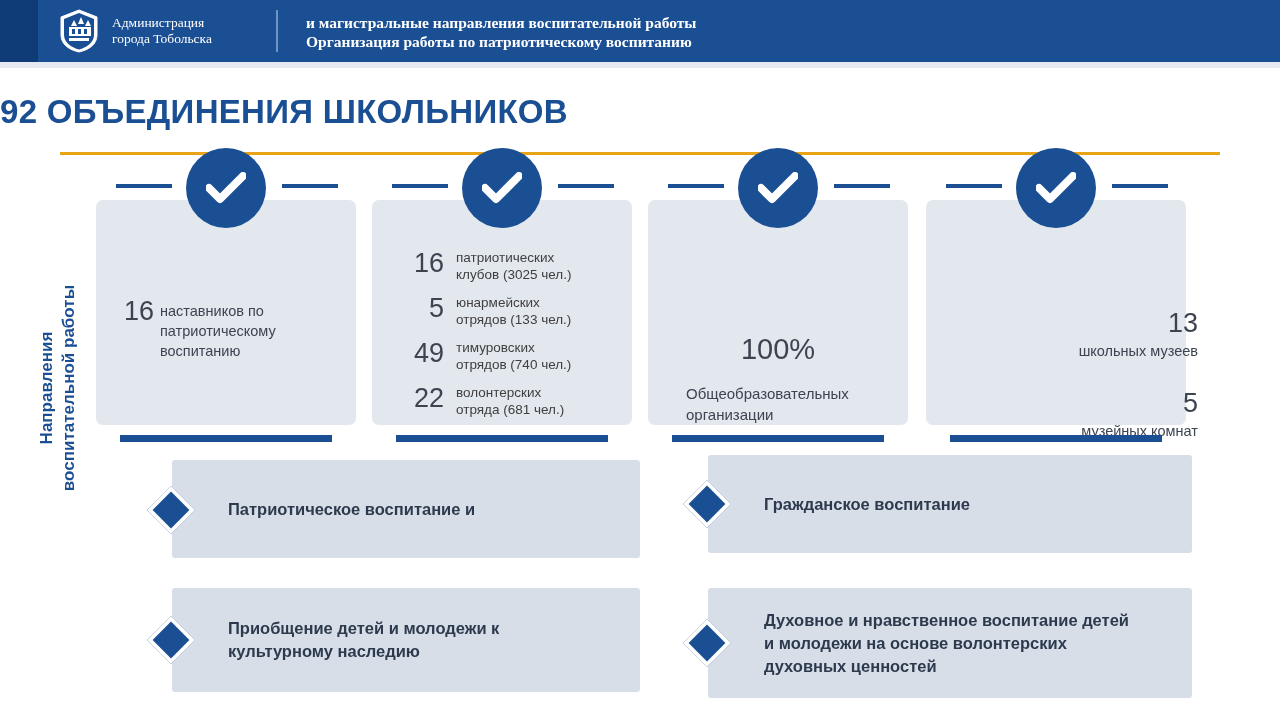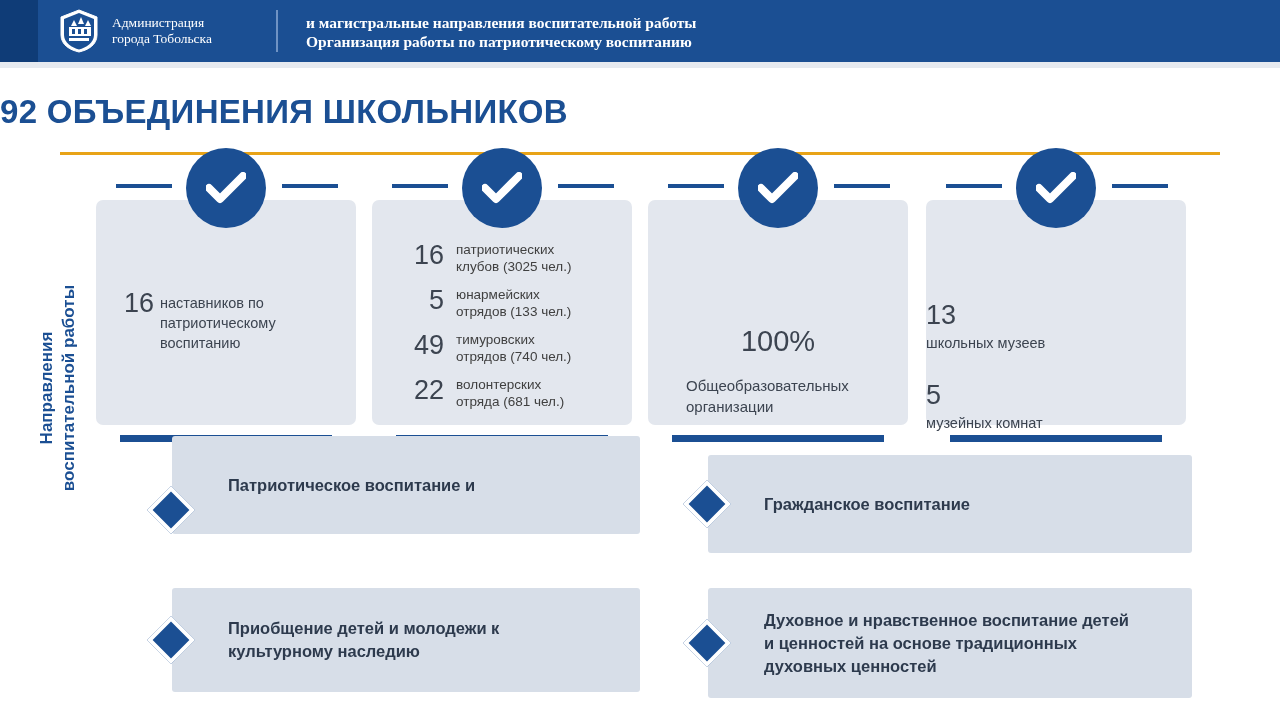--- a/index.html
+++ b/index.html
@@ -122,21 +122,21 @@
   }
   .card-bottom-bar {
     position: absolute;
     height: 7px;
     background: #1b4f93;
     top: 285px;
   }
 
   .card-inner {
     position: absolute;
-    left: 0; top: 0;
+    left: 0; top: 8px;
     width: 100%; height: 100%;
   }
 
   
   #card1 { left: 96px; width: 260px; }
   #card1 .check-badge { left: 90px; }
   #card1 .dash.left { left: 20px; width: 56px; }
   #card1 .dash.right { left: 186px; width: 56px; }
   .c1-row {
     position: absolute;
@@ -207,21 +207,21 @@
     font-size: 15px;
     color: #3c4450;
     line-height: 21px;
   }
 
   
   #card4 { left: 926px; width: 260px; }
   #card4 .check-badge { left: 90px; }
   #card4 .dash.left { left: 20px; width: 56px; }
   #card4 .dash.right { left: 186px; width: 56px; }
-  .c4-block { position: absolute; width: 260px; text-align: left; }
+  .c4-block { position: absolute; width: 260px; text-align: right; padding-left: 12px; }
   .c4-num { font-size: 27px; color: #3c4450; }
   .c4-label { font-size: 14.5px; color: #3c4450; margin-top: 4px; }
   #c4b1 { top: 100px; }
   #c4b2 { top: 180px; }
 
   
   .vertical-label {
     position: absolute;
     left: 36px; top: 448px;
     width: 240px;
@@ -250,21 +250,21 @@
     transform: rotate(45deg);
     border: 4px solid #ffffff;
     box-sizing: border-box;
   }
   .dir-text {
     color: #2d3a4d;
     font-size: 16.5px;
     font-weight: bold;
     line-height: 23px;
   }
-  #dir1 { left: 172px; top: 436px; width: 468px; height: 98px; }
+  #dir1 { left: 172px; top: 460px; width: 468px; height: 98px; }
   #dir1 .dir-text { margin-left: 56px; }
   #dir2 { left: 708px; top: 455px; width: 484px; height: 98px; }
   #dir2 .dir-text { margin-left: 56px; }
   #dir3 { left: 172px; top: 588px; width: 468px; height: 104px; }
   #dir3 .dir-text { margin-left: 56px; }
   #dir4 { left: 708px; top: 588px; width: 484px; height: 110px; }
   #dir4 .dir-text { margin-left: 56px; }
 
   .dia1 { left: 154px; top: 493px; }
   .dia2 { left: 690px; top: 487px; }
@@ -433,17 +433,17 @@
   <div class="dir-text">
     <div>Приобщение детей и молодежи к</div>
     <div>культурному наследию</div>
   </div>
 </div>
 <div class="dir-diamond dia3"></div>
 
 <div class="dir-box" id="dir4">
   <div class="dir-text">
     <div>Духовное и нравственное воспитание детей</div>
-    <div>и ценностей на основе традиционных</div>
+    <div>и молодежи на основе волонтерских</div>
     <div>духовных ценностей</div>
   </div>
 </div>
 <div class="dir-diamond dia4"></div>
 
 </body></html>

